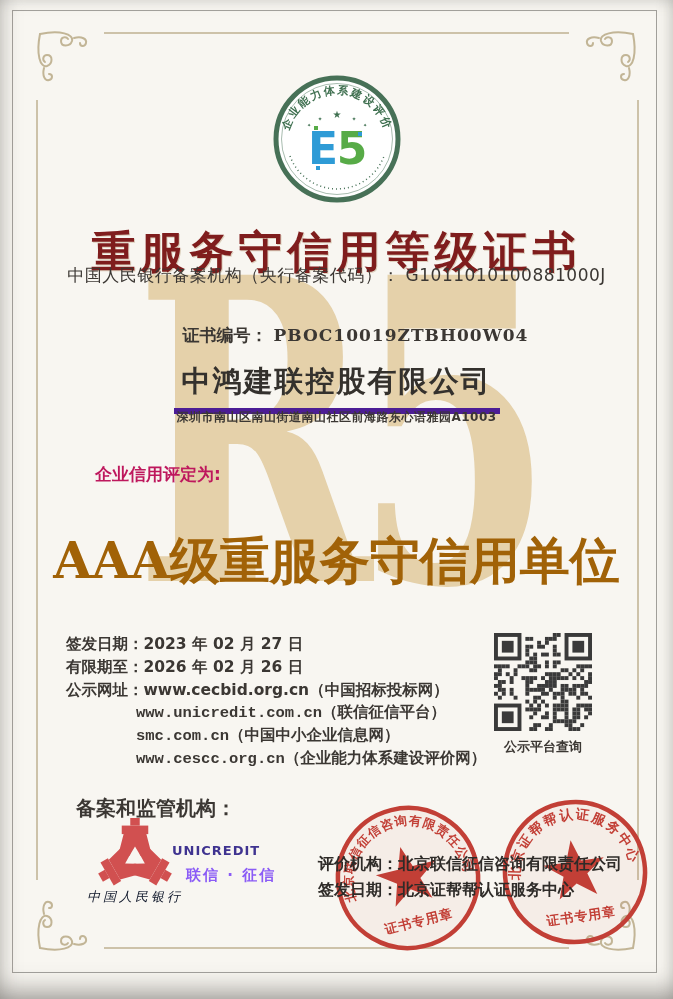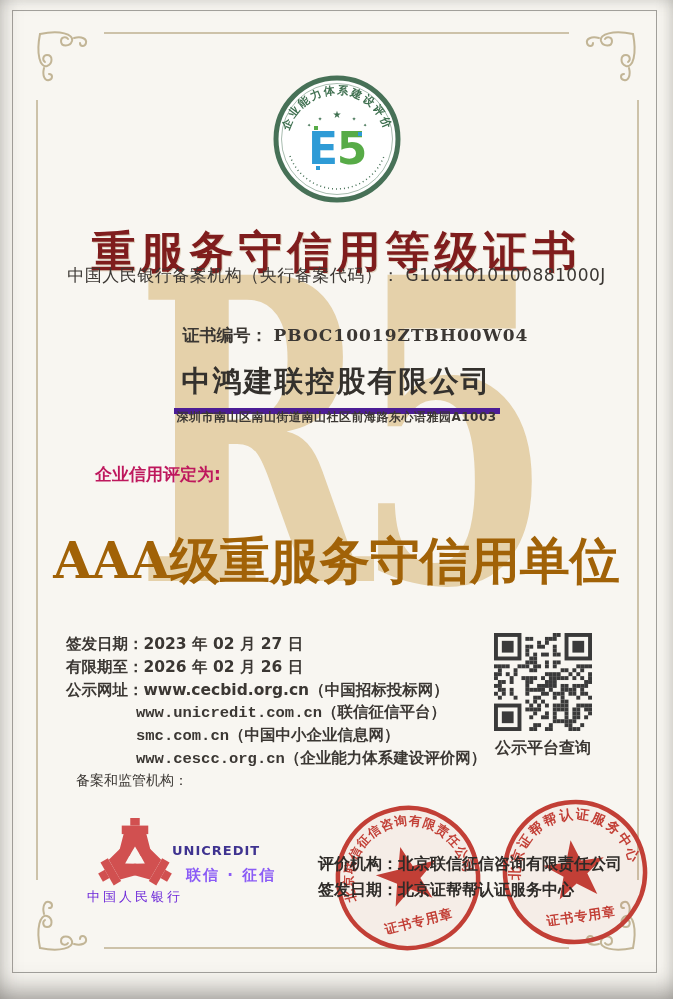--- a/index.html
+++ b/index.html
@@ -45,26 +45,26 @@
   
   .rating-intro{left:95px;top:463px;font-size:17px;font-weight:700;color:#be185d;}
   .grade{top:528px;font-size:50px;font-weight:700;letter-spacing:0;
     font-family:"DejaVu Serif",serif;color:#a16207;white-space:nowrap;}
   
   .details{left:66px;top:633px;font-size:15.5px;line-height:23px;font-weight:600;}
   .details .row{white-space:nowrap;}
   .details .indent{padding-left:70px;font-family:Liberation Mono, monospace;}
   
   .qr{left:494px;top:633px;width:98px;height:98px;}
-  .qr-caption{left:478px;top:738px;width:130px;text-align:center;font-size:16px;font-weight:600;}
-  
-  .regulator{left:76px;top:772px;font-size:14px;font-weight:400;}
+  .qr-caption{left:478px;top:738px;width:130px;text-align:center;font-size:13px;font-weight:600;}
+  
+  .regulator{left:76px;top:795px;font-size:20px;font-weight:700;}
   .pboc-logo{left:92px;top:818px;}
   .pboc-name{left:72px;top:888px;width:126px;text-align:center;font-size:13px;
-    font-family:"DejaVu Serif",serif;letter-spacing:3px;color:#6d28d9;}
+    font-family:"DejaVu Serif",serif;font-style:italic;letter-spacing:3px;color:#0f172a;}
   .uc-en{left:172px;top:843px;font-size:13px;font-weight:800;letter-spacing:1px;color:#3f3390;}
   .uc-cn{left:186px;top:866px;font-size:15px;font-weight:700;letter-spacing:2px;color:#8b5cf6;}
   .seal{position:absolute;z-index:3;}
   .seal.left{left:333px;top:803px;transform:rotate(-14deg);}
   .seal.right{left:500px;top:797px;transform:rotate(-8deg);}
   .overlay-lines{left:318px;top:851px;z-index:4;font-size:16px;font-weight:700;
     line-height:26px;color:#2e2b28;white-space:nowrap;}
   
   .logo{left:272px;top:74px;}
 </style>

